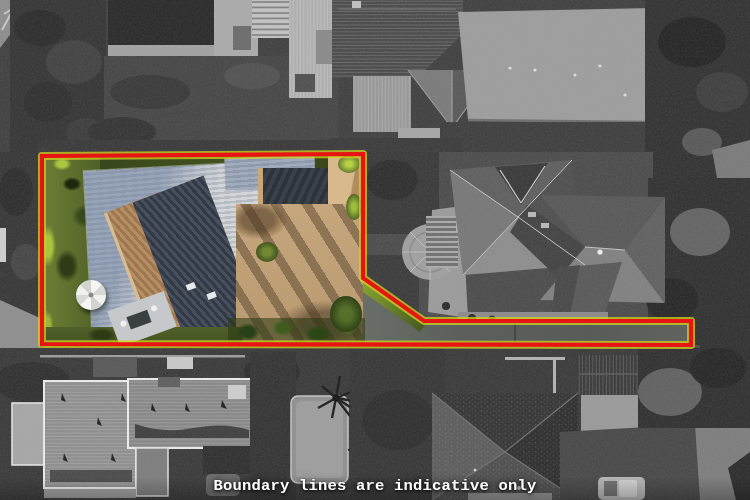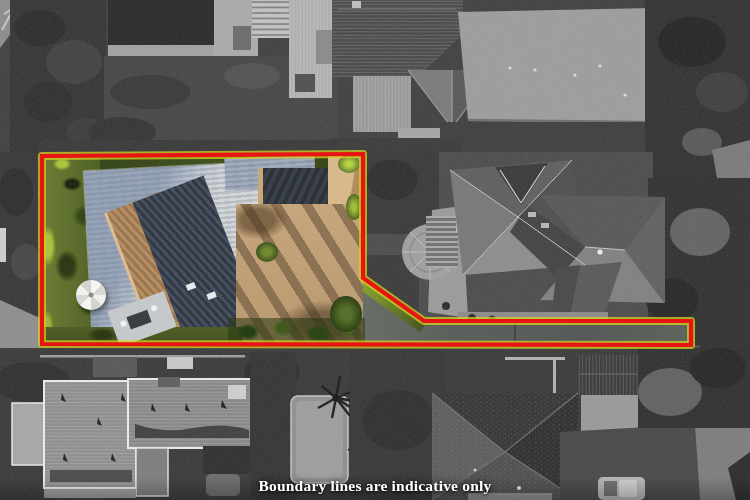--- a/index.html
+++ b/index.html
@@ -1,17 +1,17 @@
 <!DOCTYPE html>
 <html style="--boundary-red: #e81414; --boundary-fringe: #d3d41f; --caption-text: #ffffff; --grass: #4d5c28; --grass-bright: #a9c53e; --roof-light-a: #d3d6d9; --roof-light-b: #b7bdc3; --roof-tan: #b58e64; --roof-tan-dark: #9c7750; --roof-charcoal-a: #333a45; --roof-charcoal-b: #47505e; --courtyard: #c2a278; --carport: #d2b286; --driveway: #5b605c;"><head>
 <meta charset="utf-8">
 <style>
   html,body{margin:0;padding:0;background:#222;}
   .stage{position:relative;width:750px;height:500px;overflow:hidden;
-         font-family:Liberation Serif, serif;background:#7dd3fc;}
+         font-family:Liberation Mono, monospace;background:#7dd3fc;}
   .stage svg{position:absolute;left:0;top:0;}
   
   .color-region{position:absolute;left:0;top:0;width:750px;height:500px;
     clip-path:polygon(42px 156px,363px 154px,363px 278px,424px 321px,691px 321px,691px 345px,42px 344px);
     background:var(--grass,#4d5c28);}
   .color-region>div{position:absolute;}
   .garden-left{left:42px;top:156px;width:78px;height:189px;
     background:
       radial-gradient(14px 10px at 30px 28px, rgba(20,28,10,.85) 40%, transparent 70%),
       radial-gradient(20px 16px at 45px 60px, #37471c 40%, transparent 75%),

